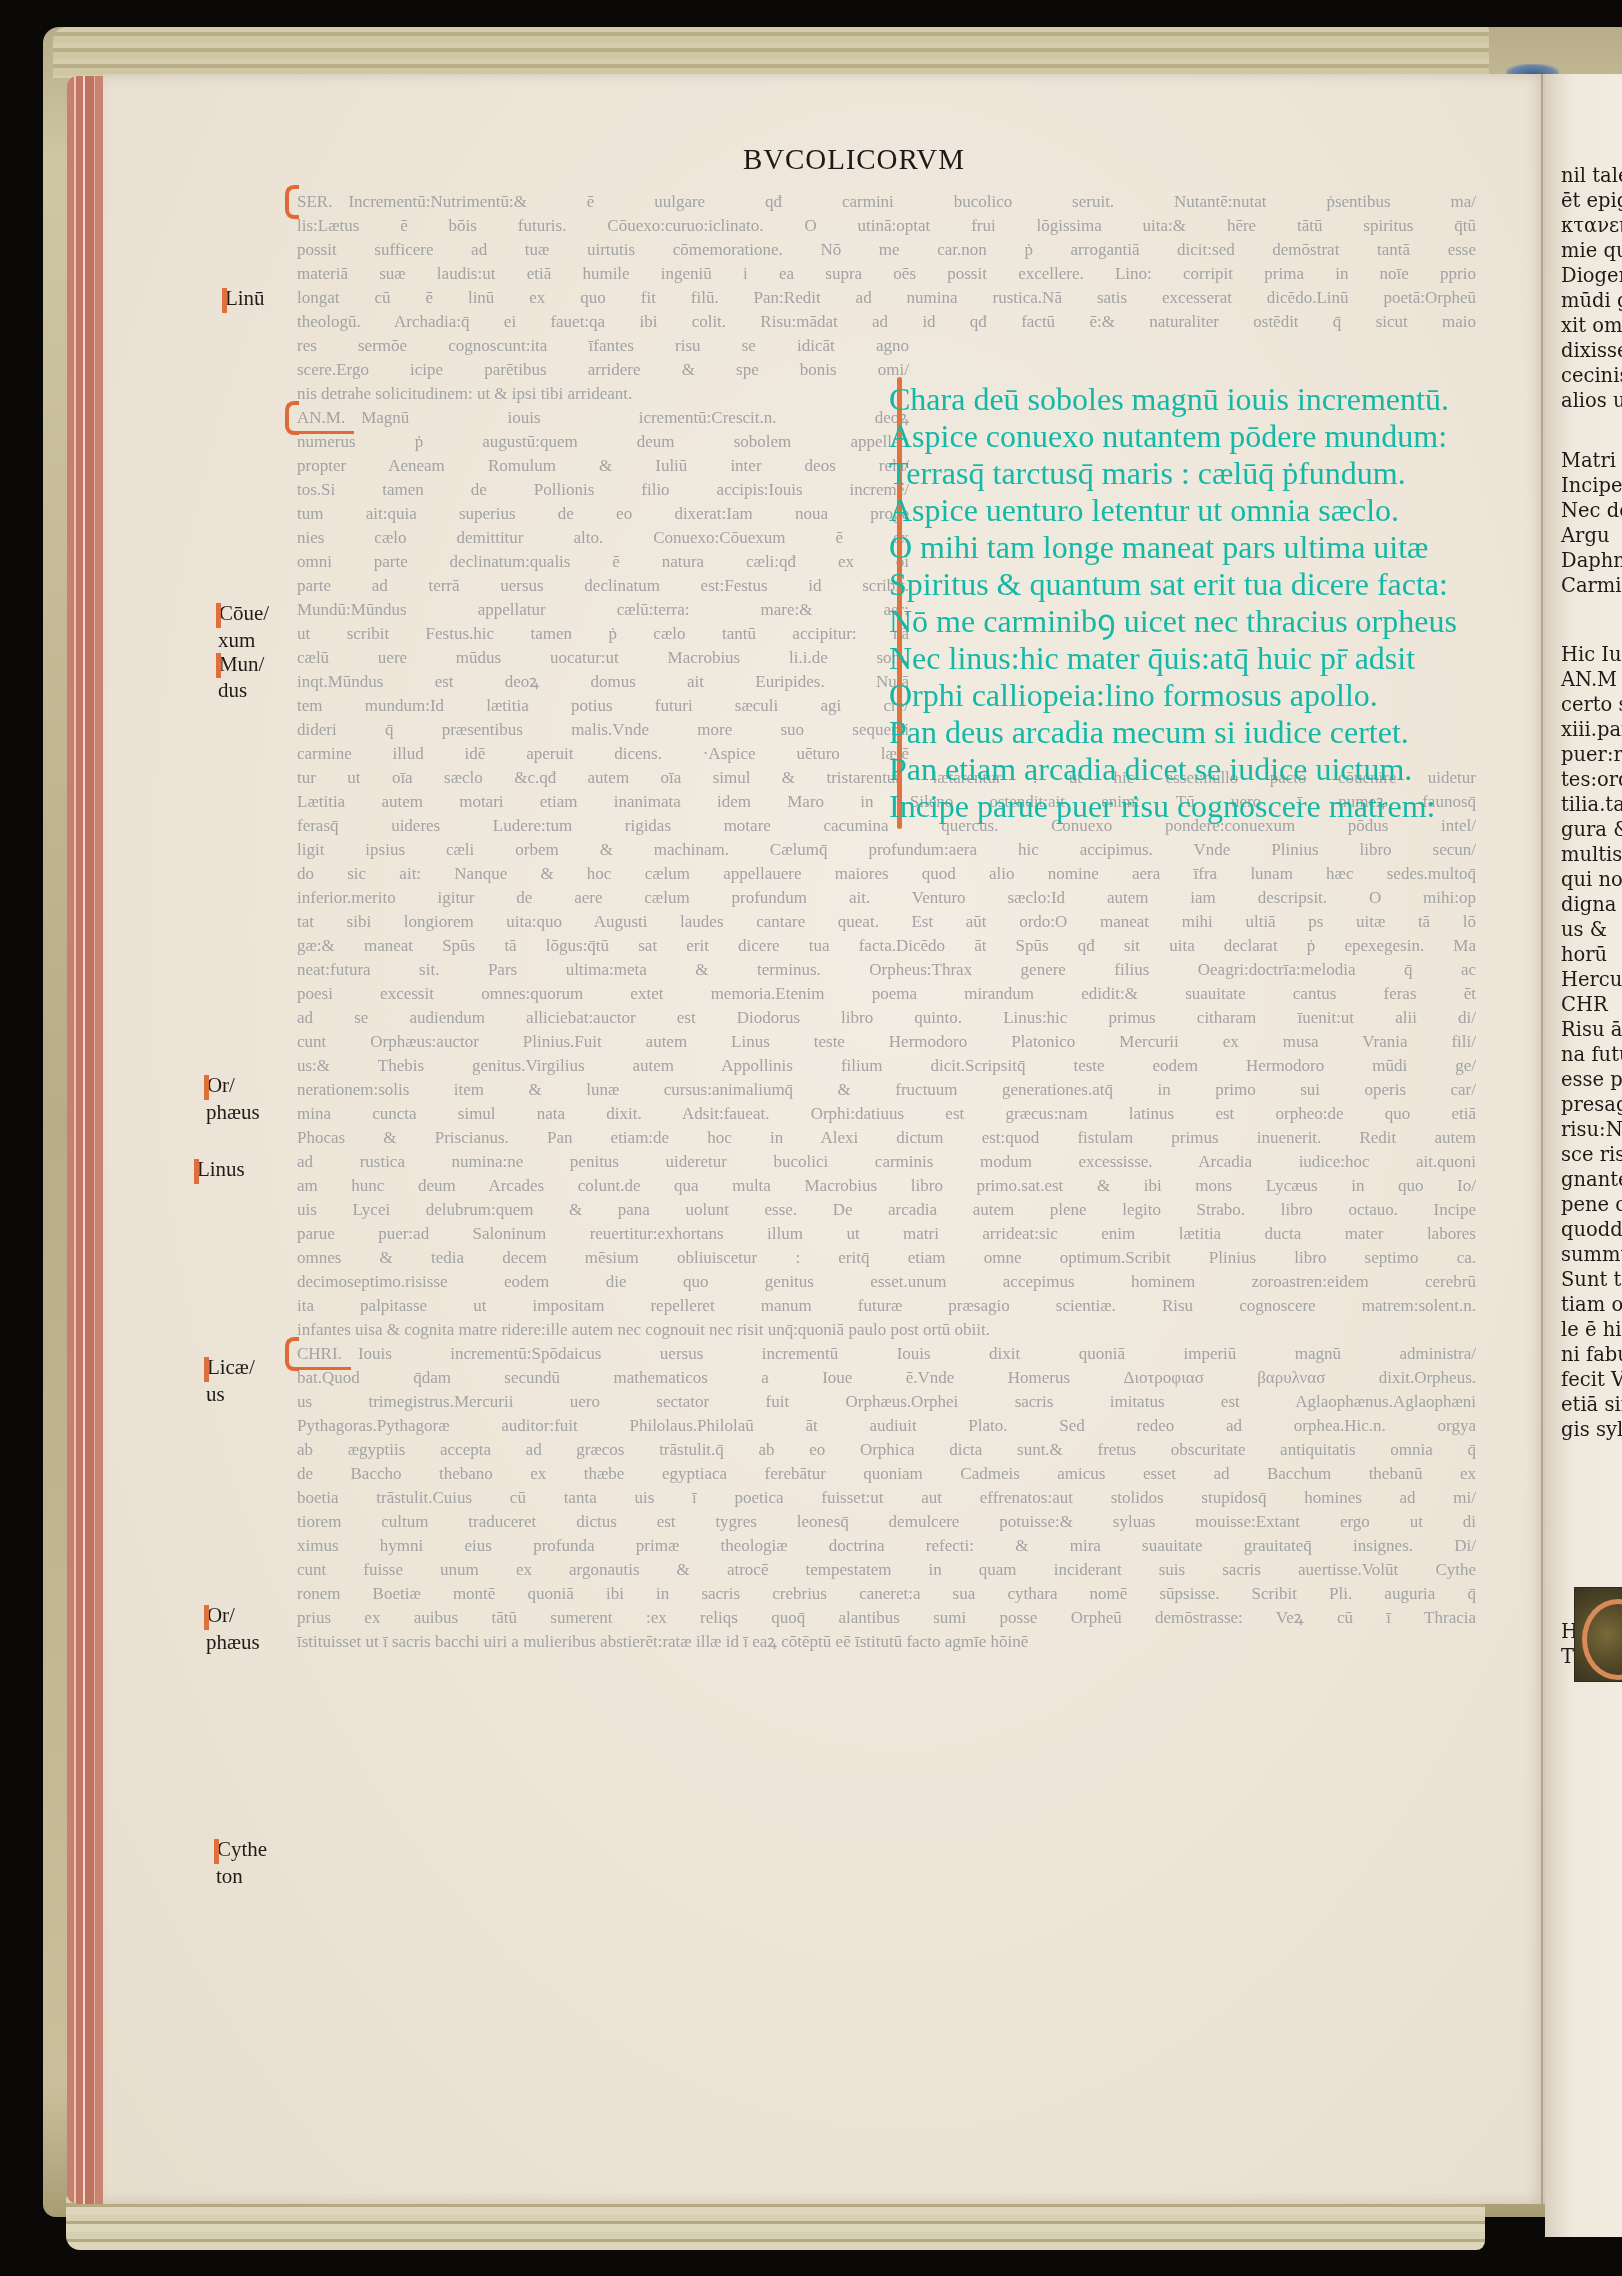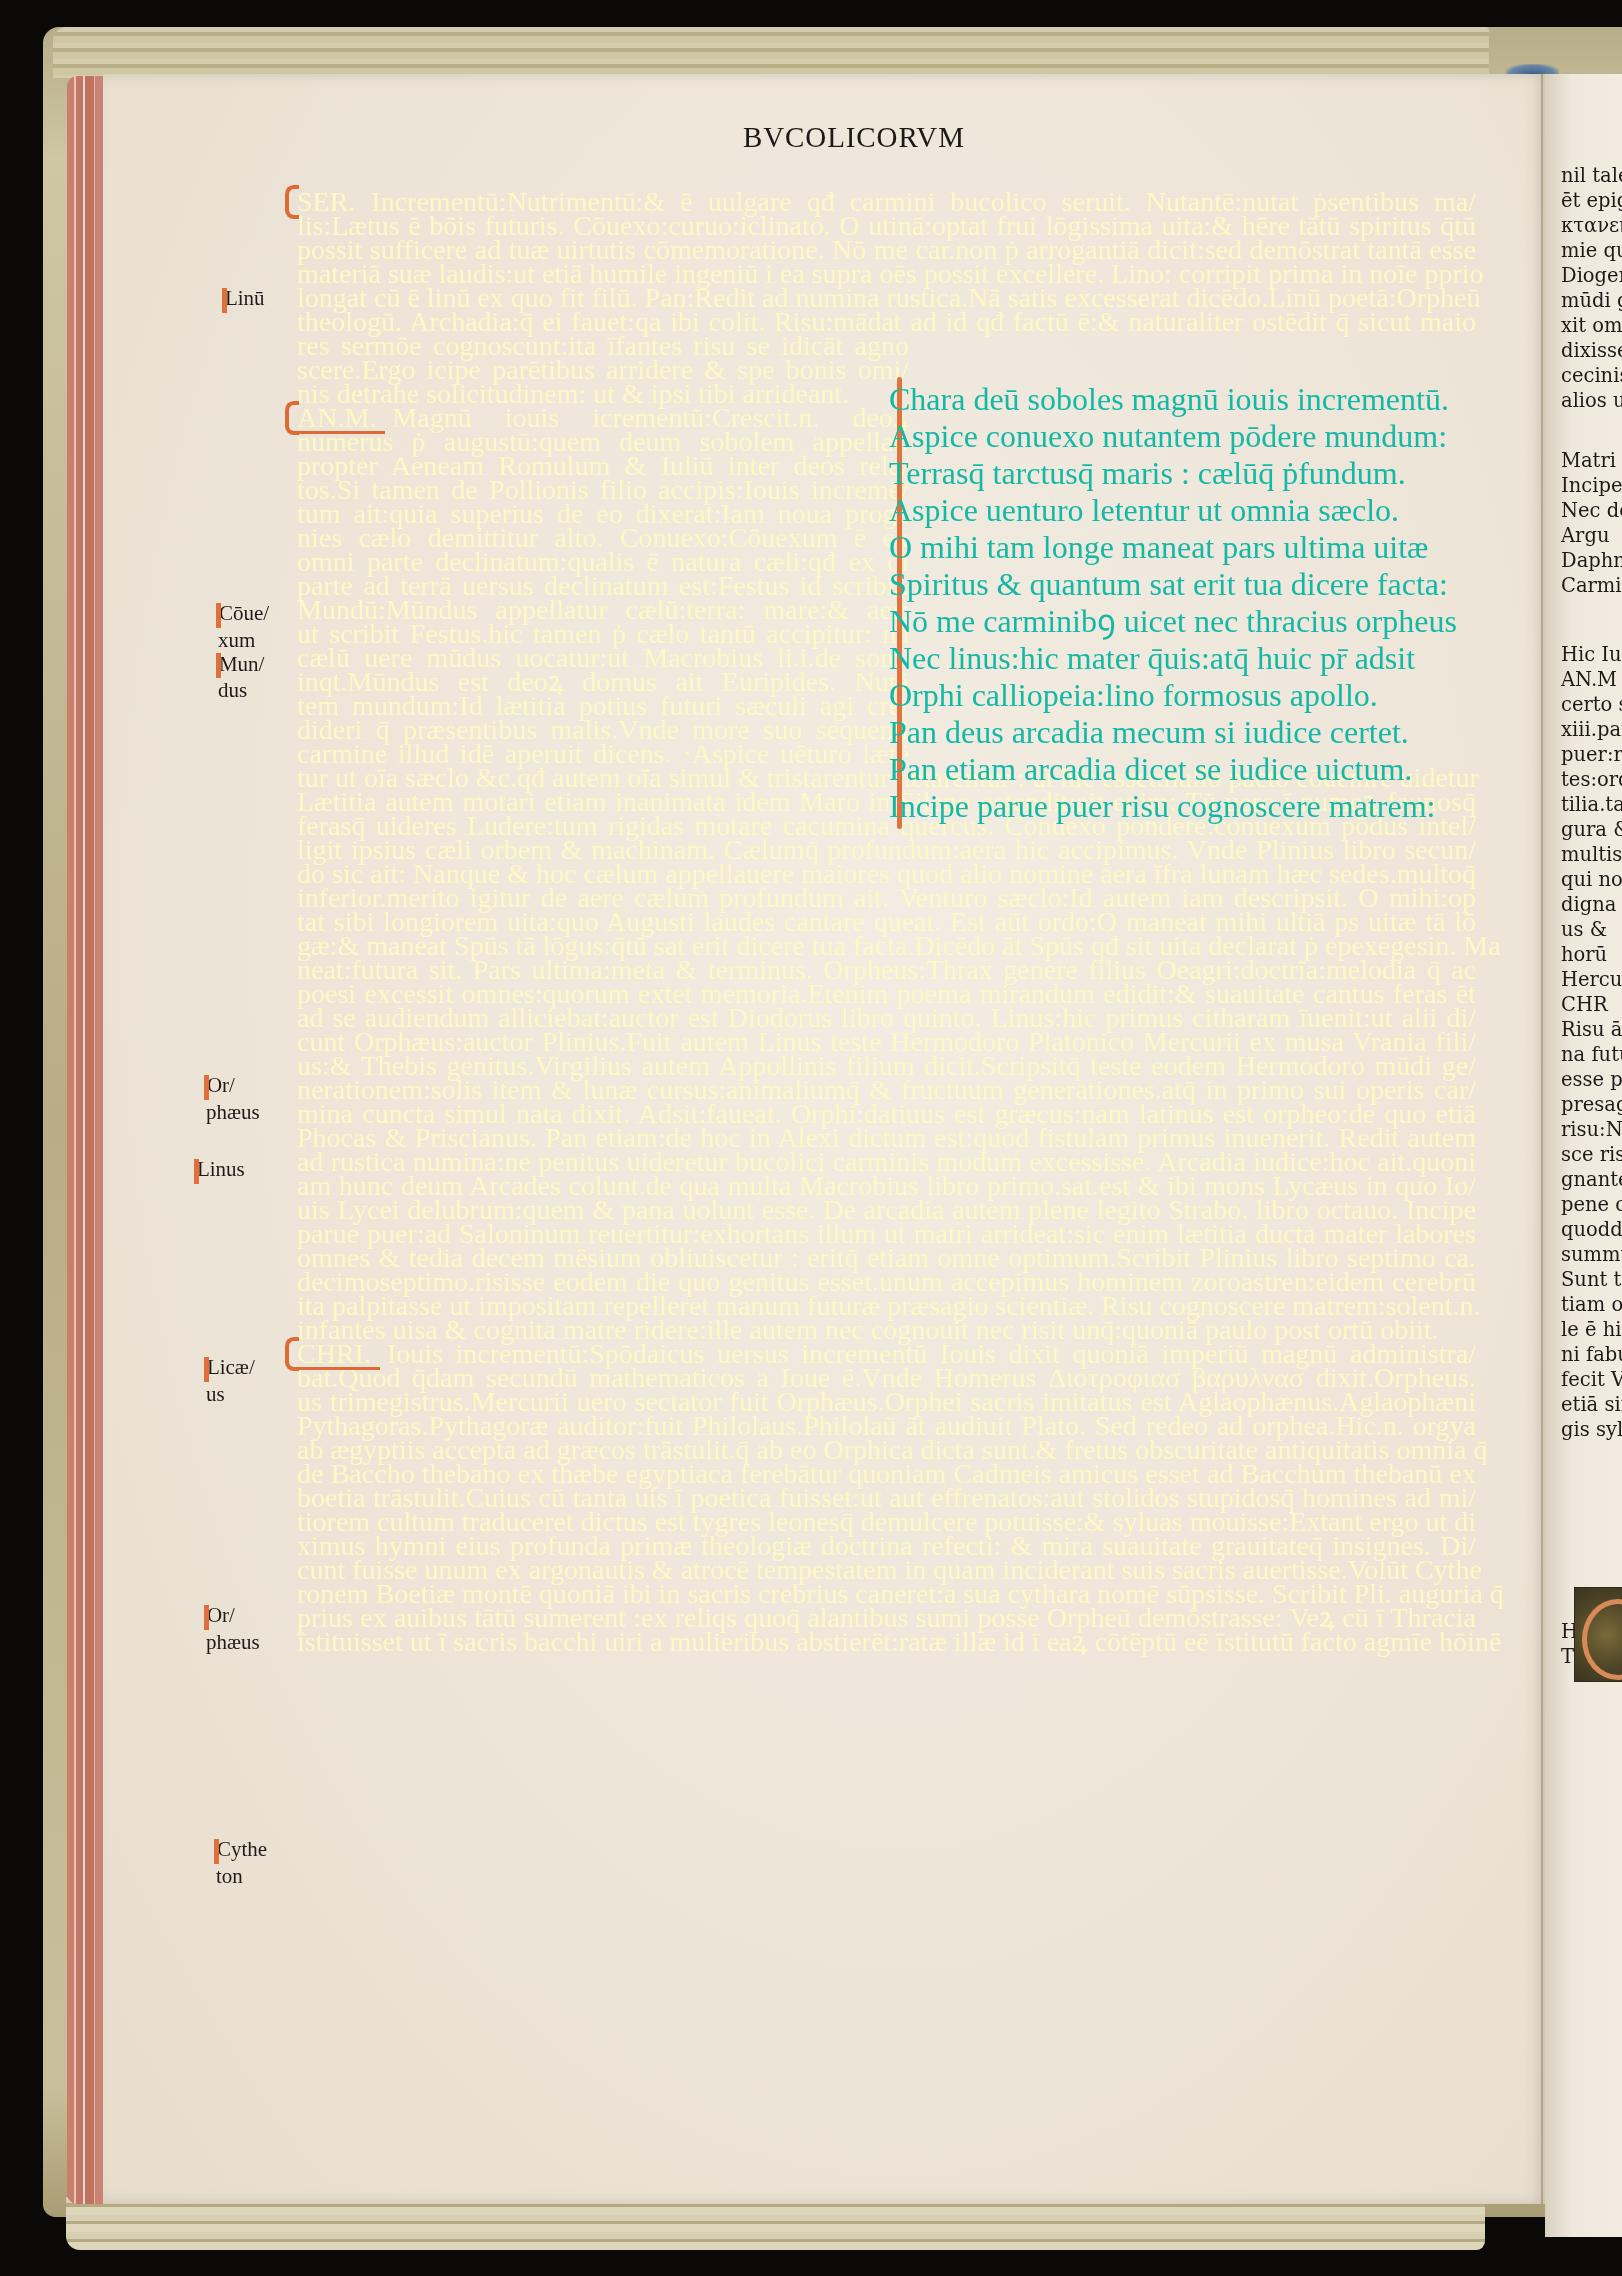--- a/index.html
+++ b/index.html
@@ -58,27 +58,27 @@
       position: absolute; left: 1574px; top: 1587px; width: 53px; height: 93px;
       background: radial-gradient(circle at 60% 50%, #7a6a3a 0%, #4e4526 60%, #3a3320 100%);
       border: 1.8px solid #2f2a1c;
     }
     .illum-initial::after {
       content: ""; position: absolute; left: 7px; top: 10.6px; width: 62px; height: 71px;
       border: 5.3px solid #d88a58; border-radius: 50%; border-right-color: transparent;
     }
 
     .running-head {
-      position: absolute; left: 743px; top: 121px;
+      position: absolute; left: 743px; top: 143px;
       font-family: "Liberation Serif", serif; font-size: 29px; letter-spacing: 0.9px;
       color: #1c1916;
     }
     .commentary {
       position: absolute; left: 297px; top: 190px;
-      font-family: "Liberation Serif", serif; font-size: 28px; color: #fef9c3;
+      font-family: "Liberation Serif", serif; font-size: 17px; color: #a3a3a3;
     }
     .commentary .line {
       white-space: nowrap; height: 24px; line-height: 24px;
     }
     .commentary .line.wide { width: 1179px; text-align: justify; text-align-last: justify; }
     .commentary .line.narrow { width: 612px; text-align: justify; text-align-last: justify; }
     .commentary .line.last { text-align-last: left; }
     .siglum {
       position: relative; display: inline-block; margin-right: 16px;
     }

